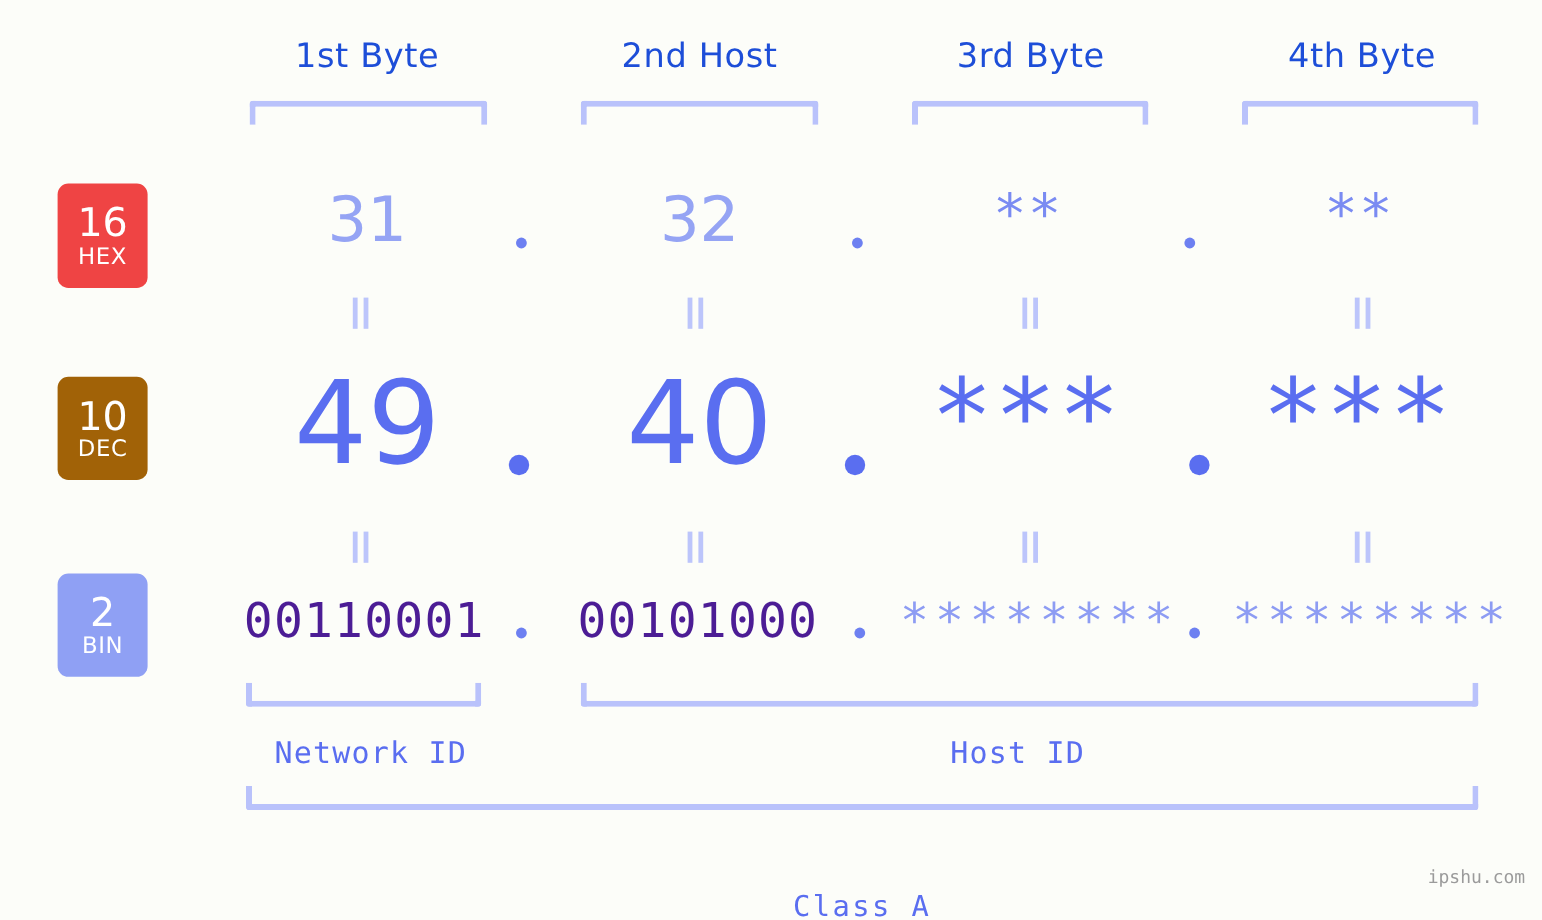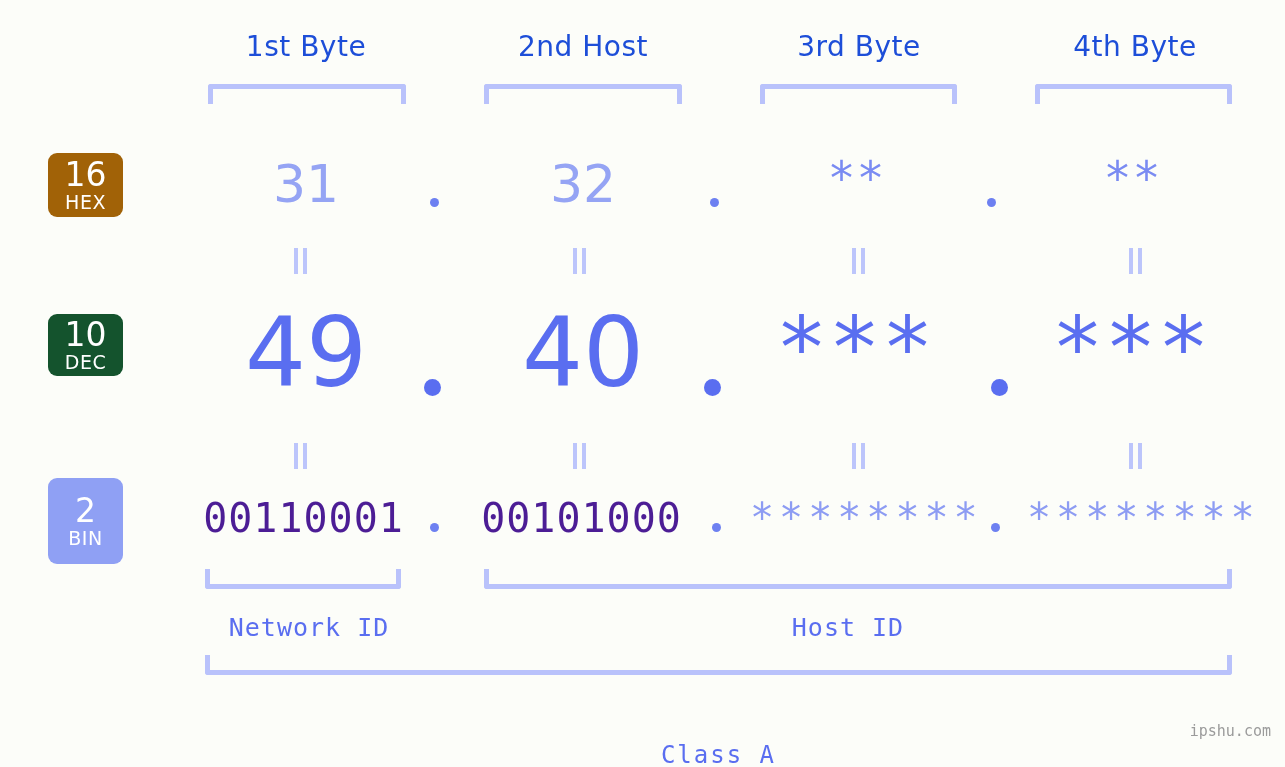--- a/index.html
+++ b/index.html
@@ -77,22 +77,22 @@
     font-weight: 400;
     letter-spacing: 0px;
     line-height: 1.05;
   }
   .badge .lbl {
     font-size: 19px;
     font-weight: 400;
     letter-spacing: .5px;
     margin-top: 1px;
   }
-  .badge-hex { top: 153px; height: 64px; background: #a16207; }
-  .badge-dec { top: 314px; height: 62px; background: #14532d; text-align: right; }
+  .badge-hex { top: 153px; height: 87px; background: #ef4444; }
+  .badge-dec { top: 314px; height: 86px; background: #a16207; text-align: right; }
   .badge-bin { top: 478px; height: 86px; background: #8fa0f4; }
 
   
   .cell {
     position: absolute;
     text-align: center;
     white-space: nowrap;
     line-height: 1;
   }
 

